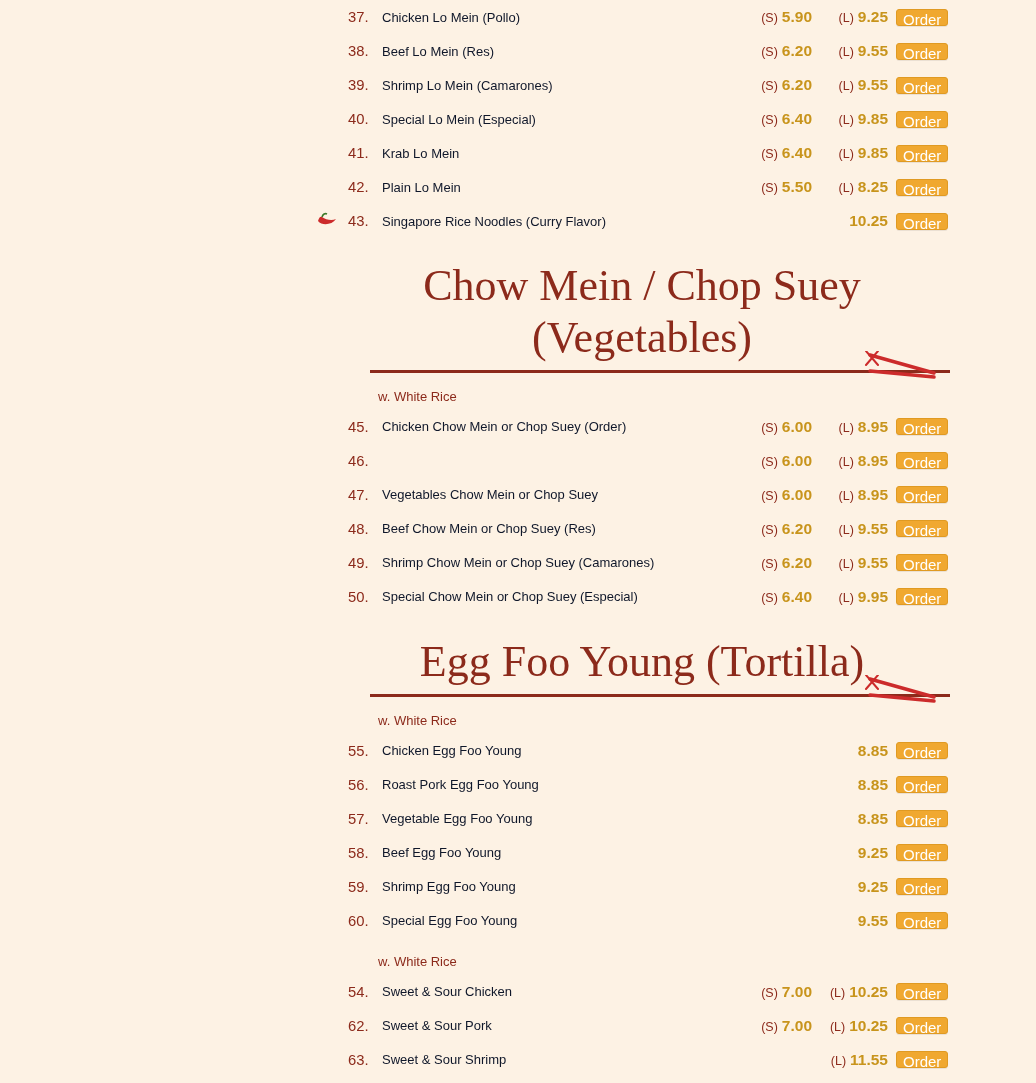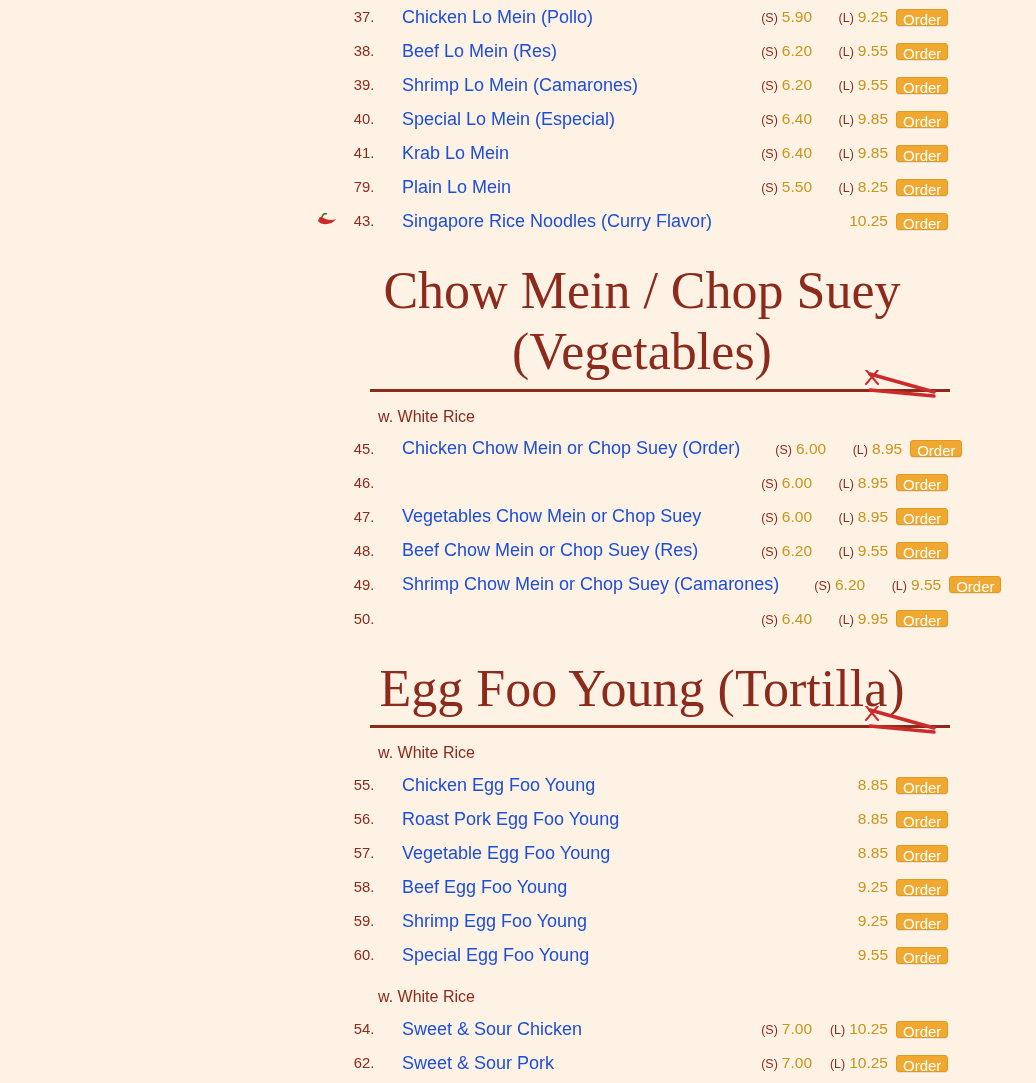--- a/index.html
+++ b/index.html
@@ -31,41 +31,41 @@
   .item-row {
     position: relative;
     height: 34px;
     display: flex;
     align-items: center;
     font-size: 14.8px;
     color: #8c2a1b;
   }
   .item-num {
     width: 32px;
-    text-align: center;
-    padding-right: 22px;
+    text-align: left;
+    padding-right: 2px;
     color: #8c2a1b;
     font-size: 14.8px;
     flex: none;
   }
   .item-name {
-    color: #1d4ed8;
-    font-size: 18px;
+    color: #0f172a;
+    font-size: 13px;
     white-space: nowrap;
   }
   .spacer { flex: 1 1 auto; }
   .sz {
     color: #8c2a1b;
     font-size: 12.5px;
     margin-right: 4px;
   }
   .price {
     color: #c8941c;
     font-size: 15.5px;
-    font-weight: 400;
+    font-weight: 700;
   }
   .price-small-slot {
     width: 86px;
     text-align: right;
     display: flex;
     justify-content: flex-end;
     align-items: baseline;
     flex: none;
   }
   .price-large-slot {
@@ -102,42 +102,42 @@
     font-family: "Liberation Sans", sans-serif;
   }
   
   .section {
     position: relative;
     margin-top: 18px;
   }
   .section-title {
     text-align: center;
     font-family: "Liberation Serif", serif;
-    font-size: 52px;
+    font-size: 44px;
     color: #8c2a1b;
     line-height: 1.18;
     padding: 4px 0 6px 0;
     width: 588px;
   }
   .section-rule {
     width: 580px;
     height: 3px;
     background: #8c2a1b;
     margin: 0 0 0 22px;
   }
   .sec-deco {
     position: absolute;
     right: 10px;
     bottom: -14px;
     width: 74px;
     height: 36px;
     pointer-events: none;
   }
   .note {
-    font-size: 16px;
+    font-size: 13px;
     color: #8c2a1b;
     padding: 16px 0 6px 30px;
   }
   .pepper {
     position: absolute;
     left: -32px;
     top: 7px;
     width: 22px;
     height: 16px;
   }
@@ -211,21 +211,21 @@
           <span class="sz">(S)</span>
           <span class="price">6.40</span>
         </span>
         <span class="price-large-slot">
           <span class="sz">(L)</span>
           <span class="price">9.85</span>
         </span>
         <button class="order-btn">Order</button>
       </div>
       <div class="item-row">
-        <span class="item-num">79.</span>
+        <span class="item-num">42.</span>
         <span class="item-name">Plain Lo Mein</span>
         <span class="spacer"></span>
         <span class="price-small-slot">
           <span class="sz">(S)</span>
           <span class="price">5.50</span>
         </span>
         <span class="price-large-slot">
           <span class="sz">(L)</span>
           <span class="price">8.25</span>
         </span>
@@ -319,20 +319,21 @@
           <span class="price">6.20</span>
         </span>
         <span class="price-large-slot">
           <span class="sz">(L)</span>
           <span class="price">9.55</span>
         </span>
         <button class="order-btn">Order</button>
       </div>
       <div class="item-row">
         <span class="item-num">50.</span>
+        <span class="item-name">Special Chow Mein or Chop Suey (Especial)</span>
         <span class="spacer"></span>
         <span class="price-small-slot">
           <span class="sz">(S)</span>
           <span class="price">6.40</span>
         </span>
         <span class="price-large-slot">
           <span class="sz">(L)</span>
           <span class="price">9.95</span>
         </span>
         <button class="order-btn">Order</button>

